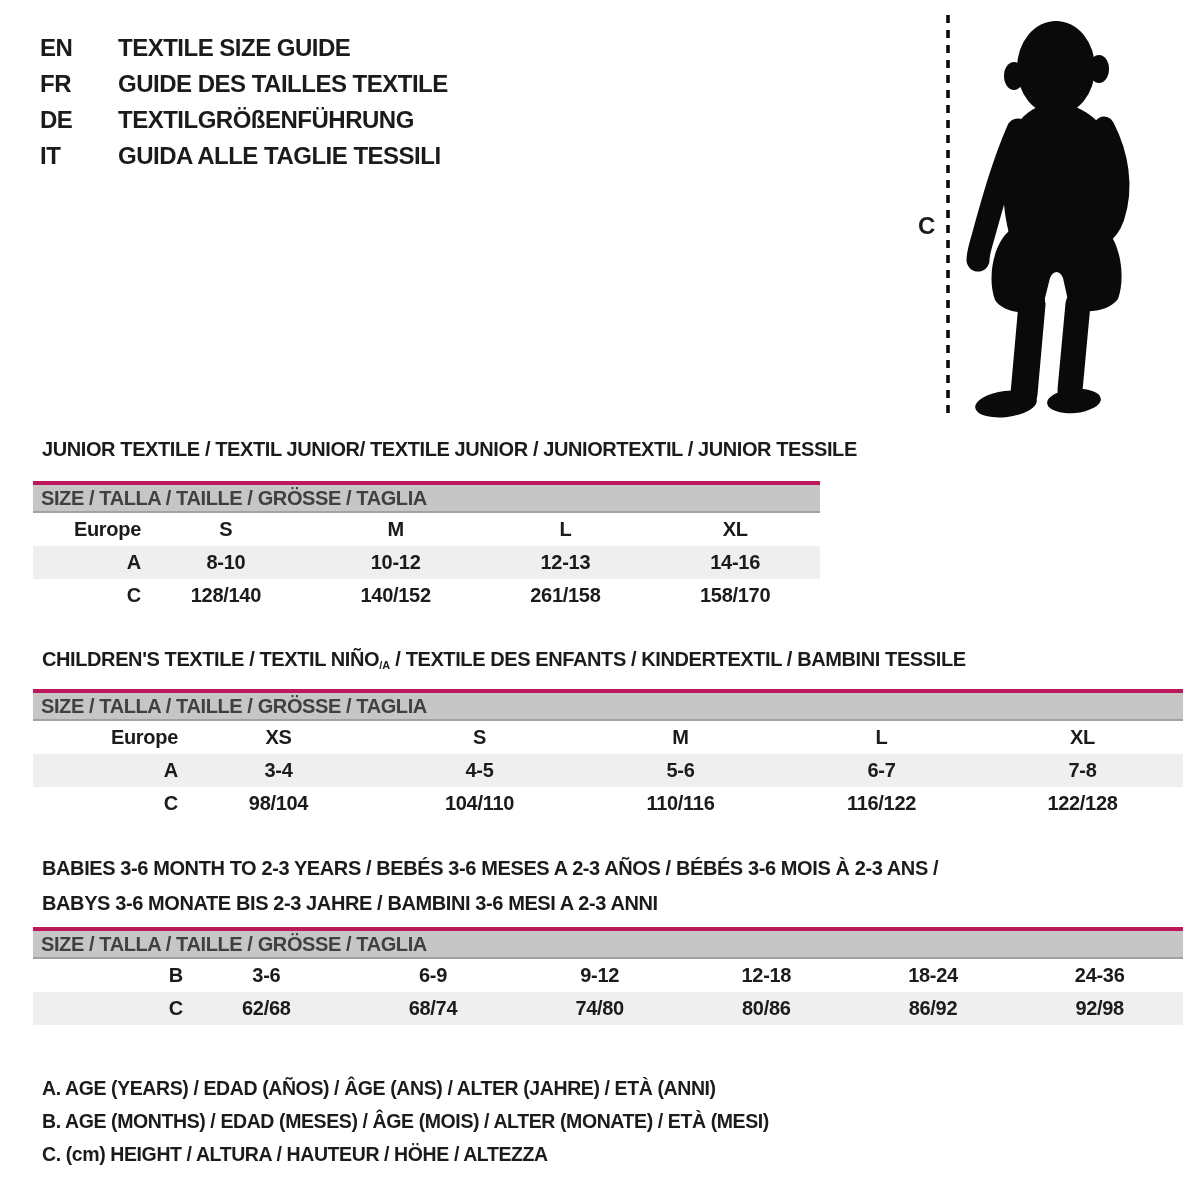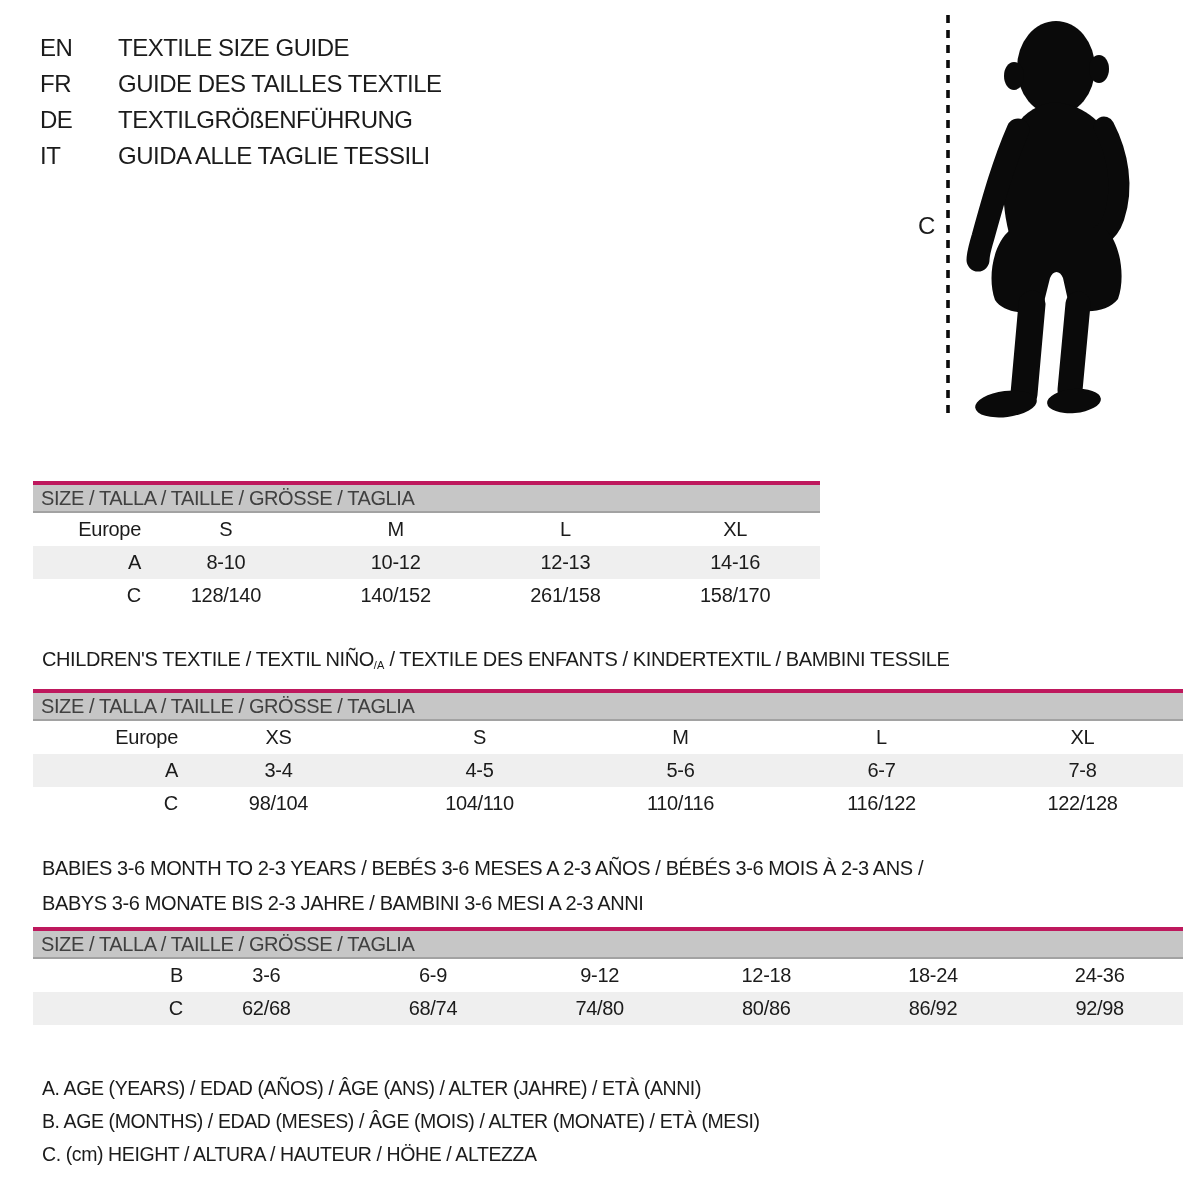--- a/index.html
+++ b/index.html
@@ -1,20 +1,20 @@
 <!DOCTYPE html>
 <html><head>
 <meta charset="utf-8">
 <style>
   * { margin:0; padding:0; box-sizing:border-box; }
   html,body { background:#fff; }
   .canvas {
     position:relative; width:1200px; height:1200px; background:#ffffff;
     font-family:"Liberation Sans","DejaVu Sans",sans-serif;
-    color:#1b1b1b; font-weight:normal; overflow:hidden;
+    color:#1b1b1b; font-weight:bold; overflow:hidden;
   }
   .abs { position:absolute; }
 
   
   .lang-list { left:40px; top:30px; }
   .lang-row { display:grid; grid-template-columns:78px auto; height:36px; align-items:center;
               font-size:24px; letter-spacing:-0.5px; white-space:nowrap; }
 
   
   .figure-wrap { left:908px; top:10px; width:242px; height:412px; }
@@ -78,20 +78,21 @@
         <path d="M148,115 C162,142 168,175 158,205 C155,214 150,220 144,224" fill="none" stroke-width="21" stroke-linecap="round"></path>
         <path d="M54,218 L150,218 C164,230 170,265 162,287 C152,301 122,303 113,293 L107,266 C104,258 97,258 94,266 L87,294 C76,304 48,302 39,288 C31,266 37,232 54,218 Z" stroke="none"></path>
         <path d="M76,292 L68,382" fill="none" stroke-width="27" stroke-linecap="round"></path>
         <path d="M122,292 L114,378" fill="none" stroke-width="25" stroke-linecap="round"></path>
         <ellipse cx="50" cy="392" rx="31" ry="13" transform="rotate(-7 50 392)" stroke="none"></ellipse>
         <ellipse cx="118" cy="389" rx="27" ry="12" transform="rotate(-5 118 389)" stroke="none"></ellipse>
       </g>
     </svg>
   </div>
 
+  <div class="abs section-title" style="left:42px; top:432px;"><span>JUNIOR TEXTILE / TEXTIL JUNIOR/ TEXTILE JUNIOR / JUNIORTEXTIL / JUNIOR TESSILE</span></div>
   <div class="abs size-table" style="top:481px; width:787px;">
     <div class="size-bar">
       <span>SIZE / TALLA / TAILLE / GRÖSSE / TAGLIA</span>
     </div>
   <div class="trow" style="grid-template-columns: 108px repeat(4, 1fr);">
         <span class="tlabel">Europe</span>
         <span class="tcell">S</span>
         <span class="tcell">M</span>
         <span class="tcell">L</span>
         <span class="tcell">XL</span>

